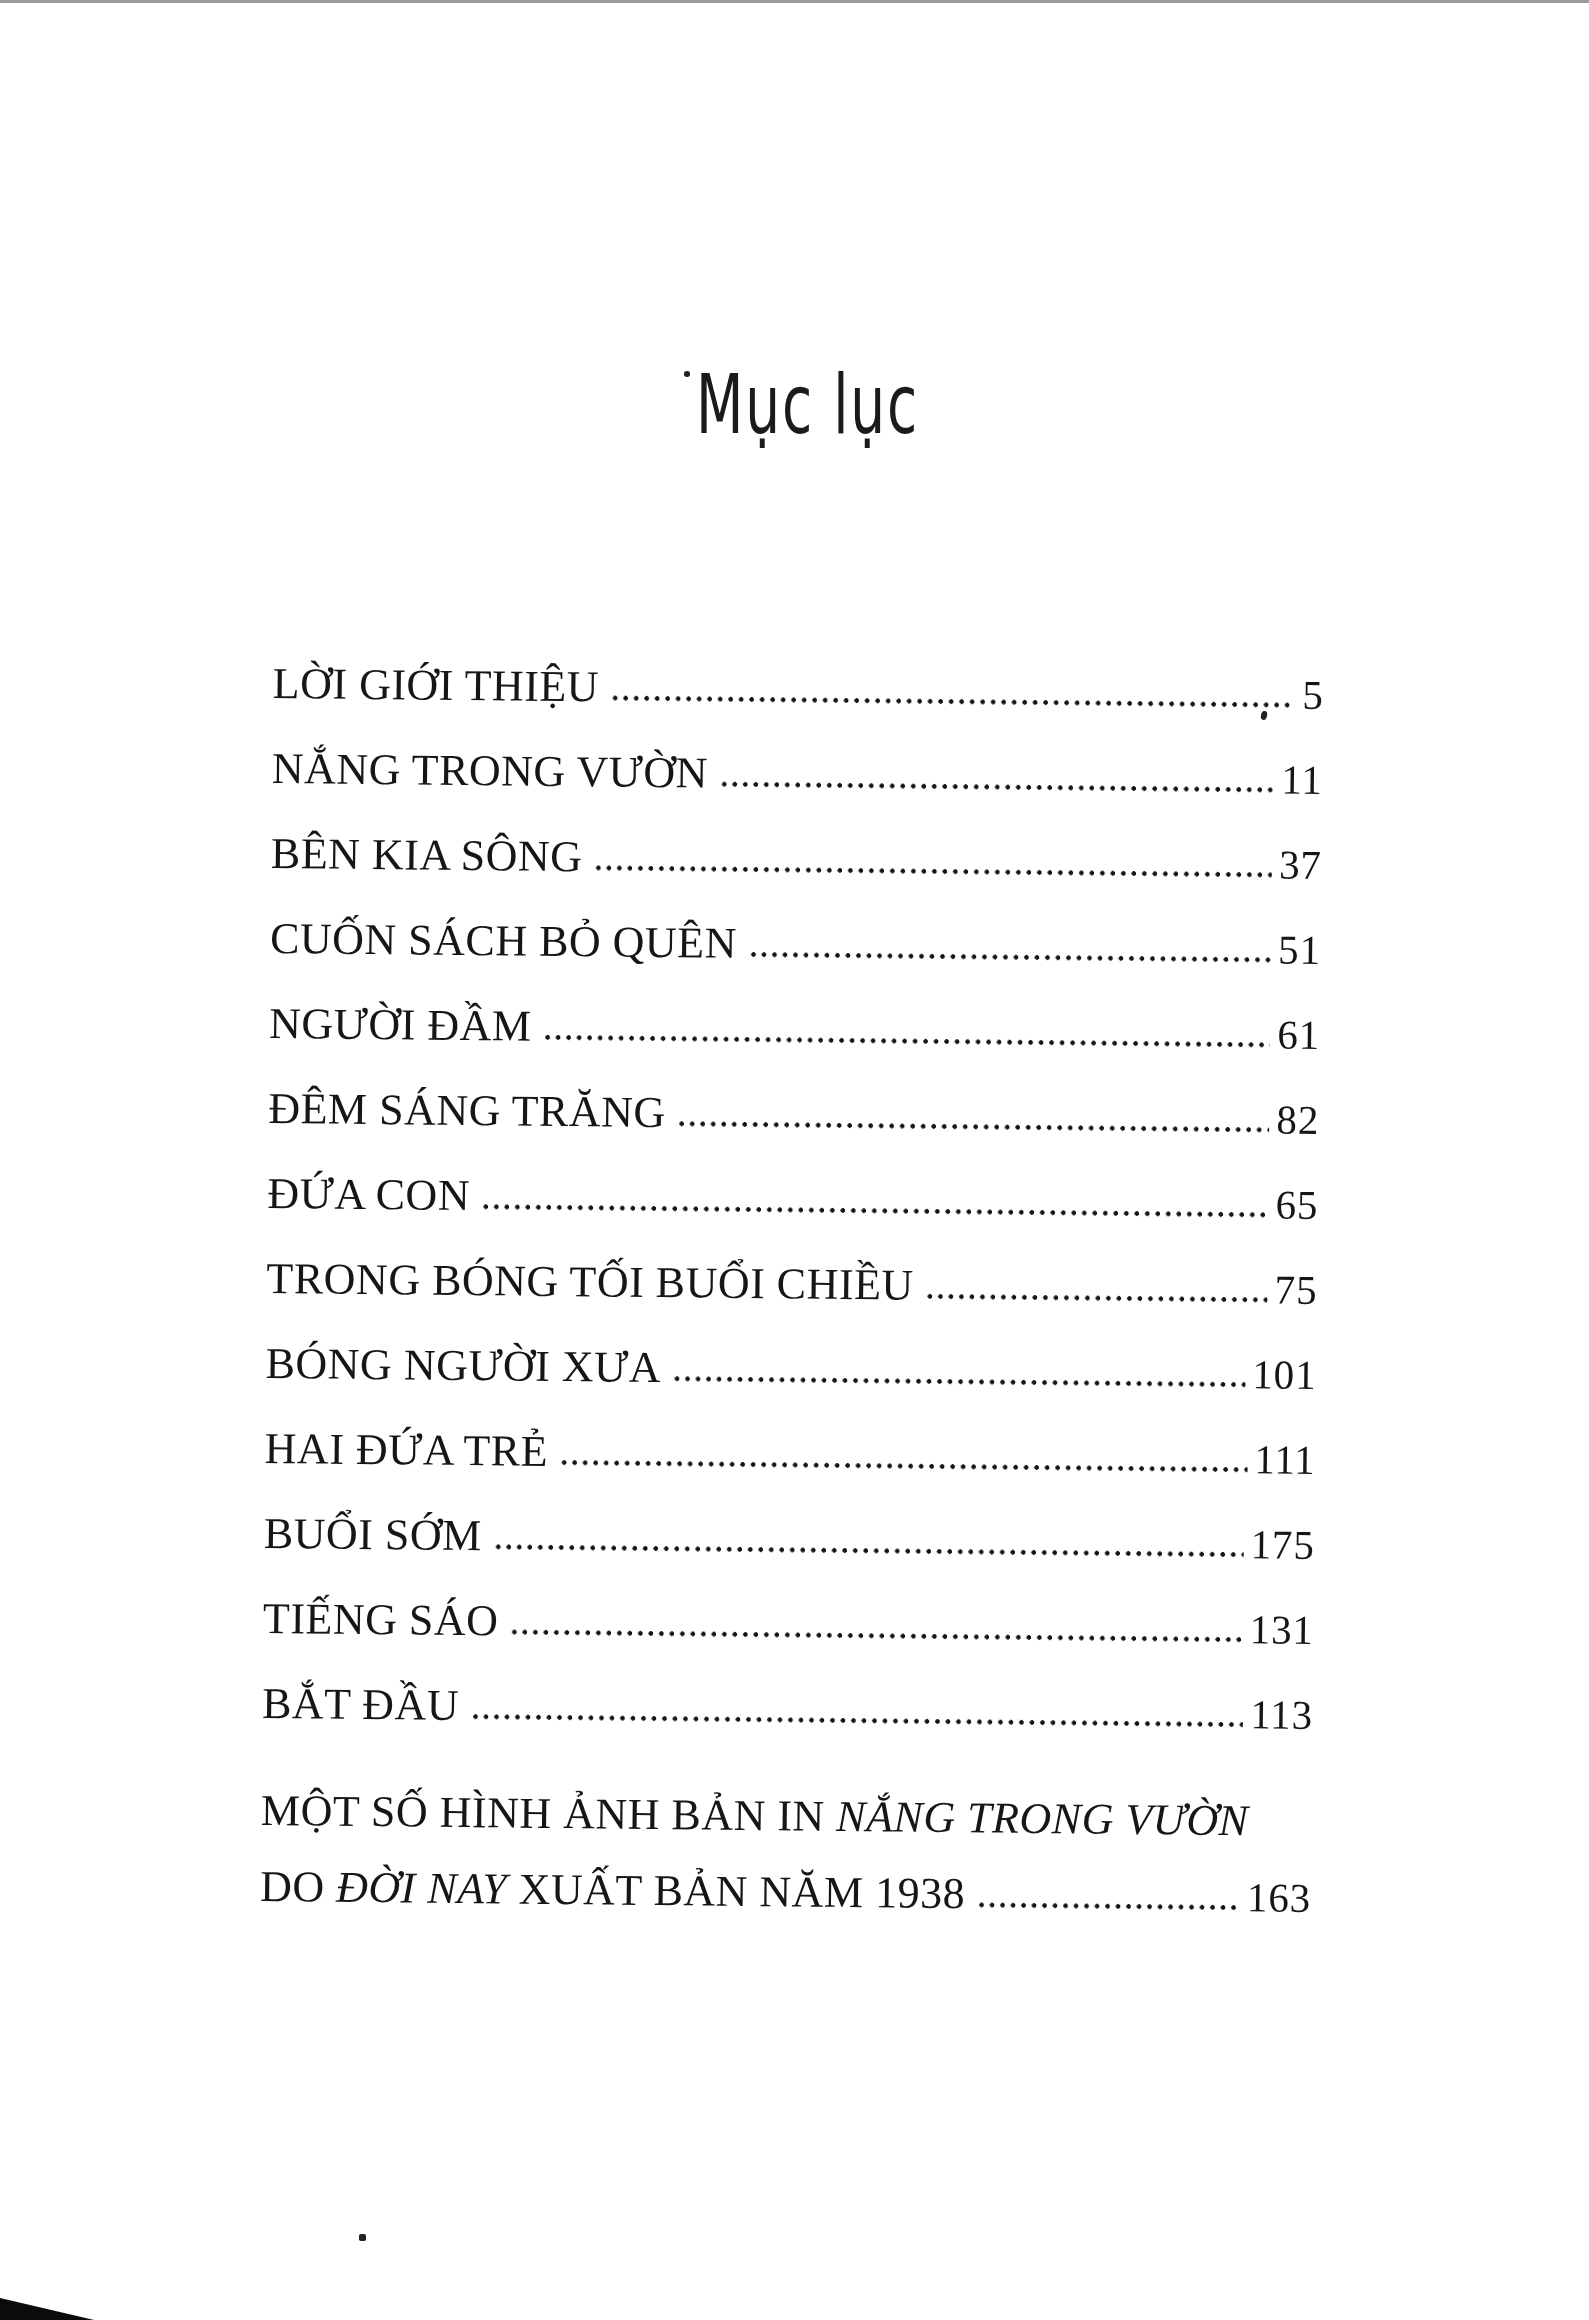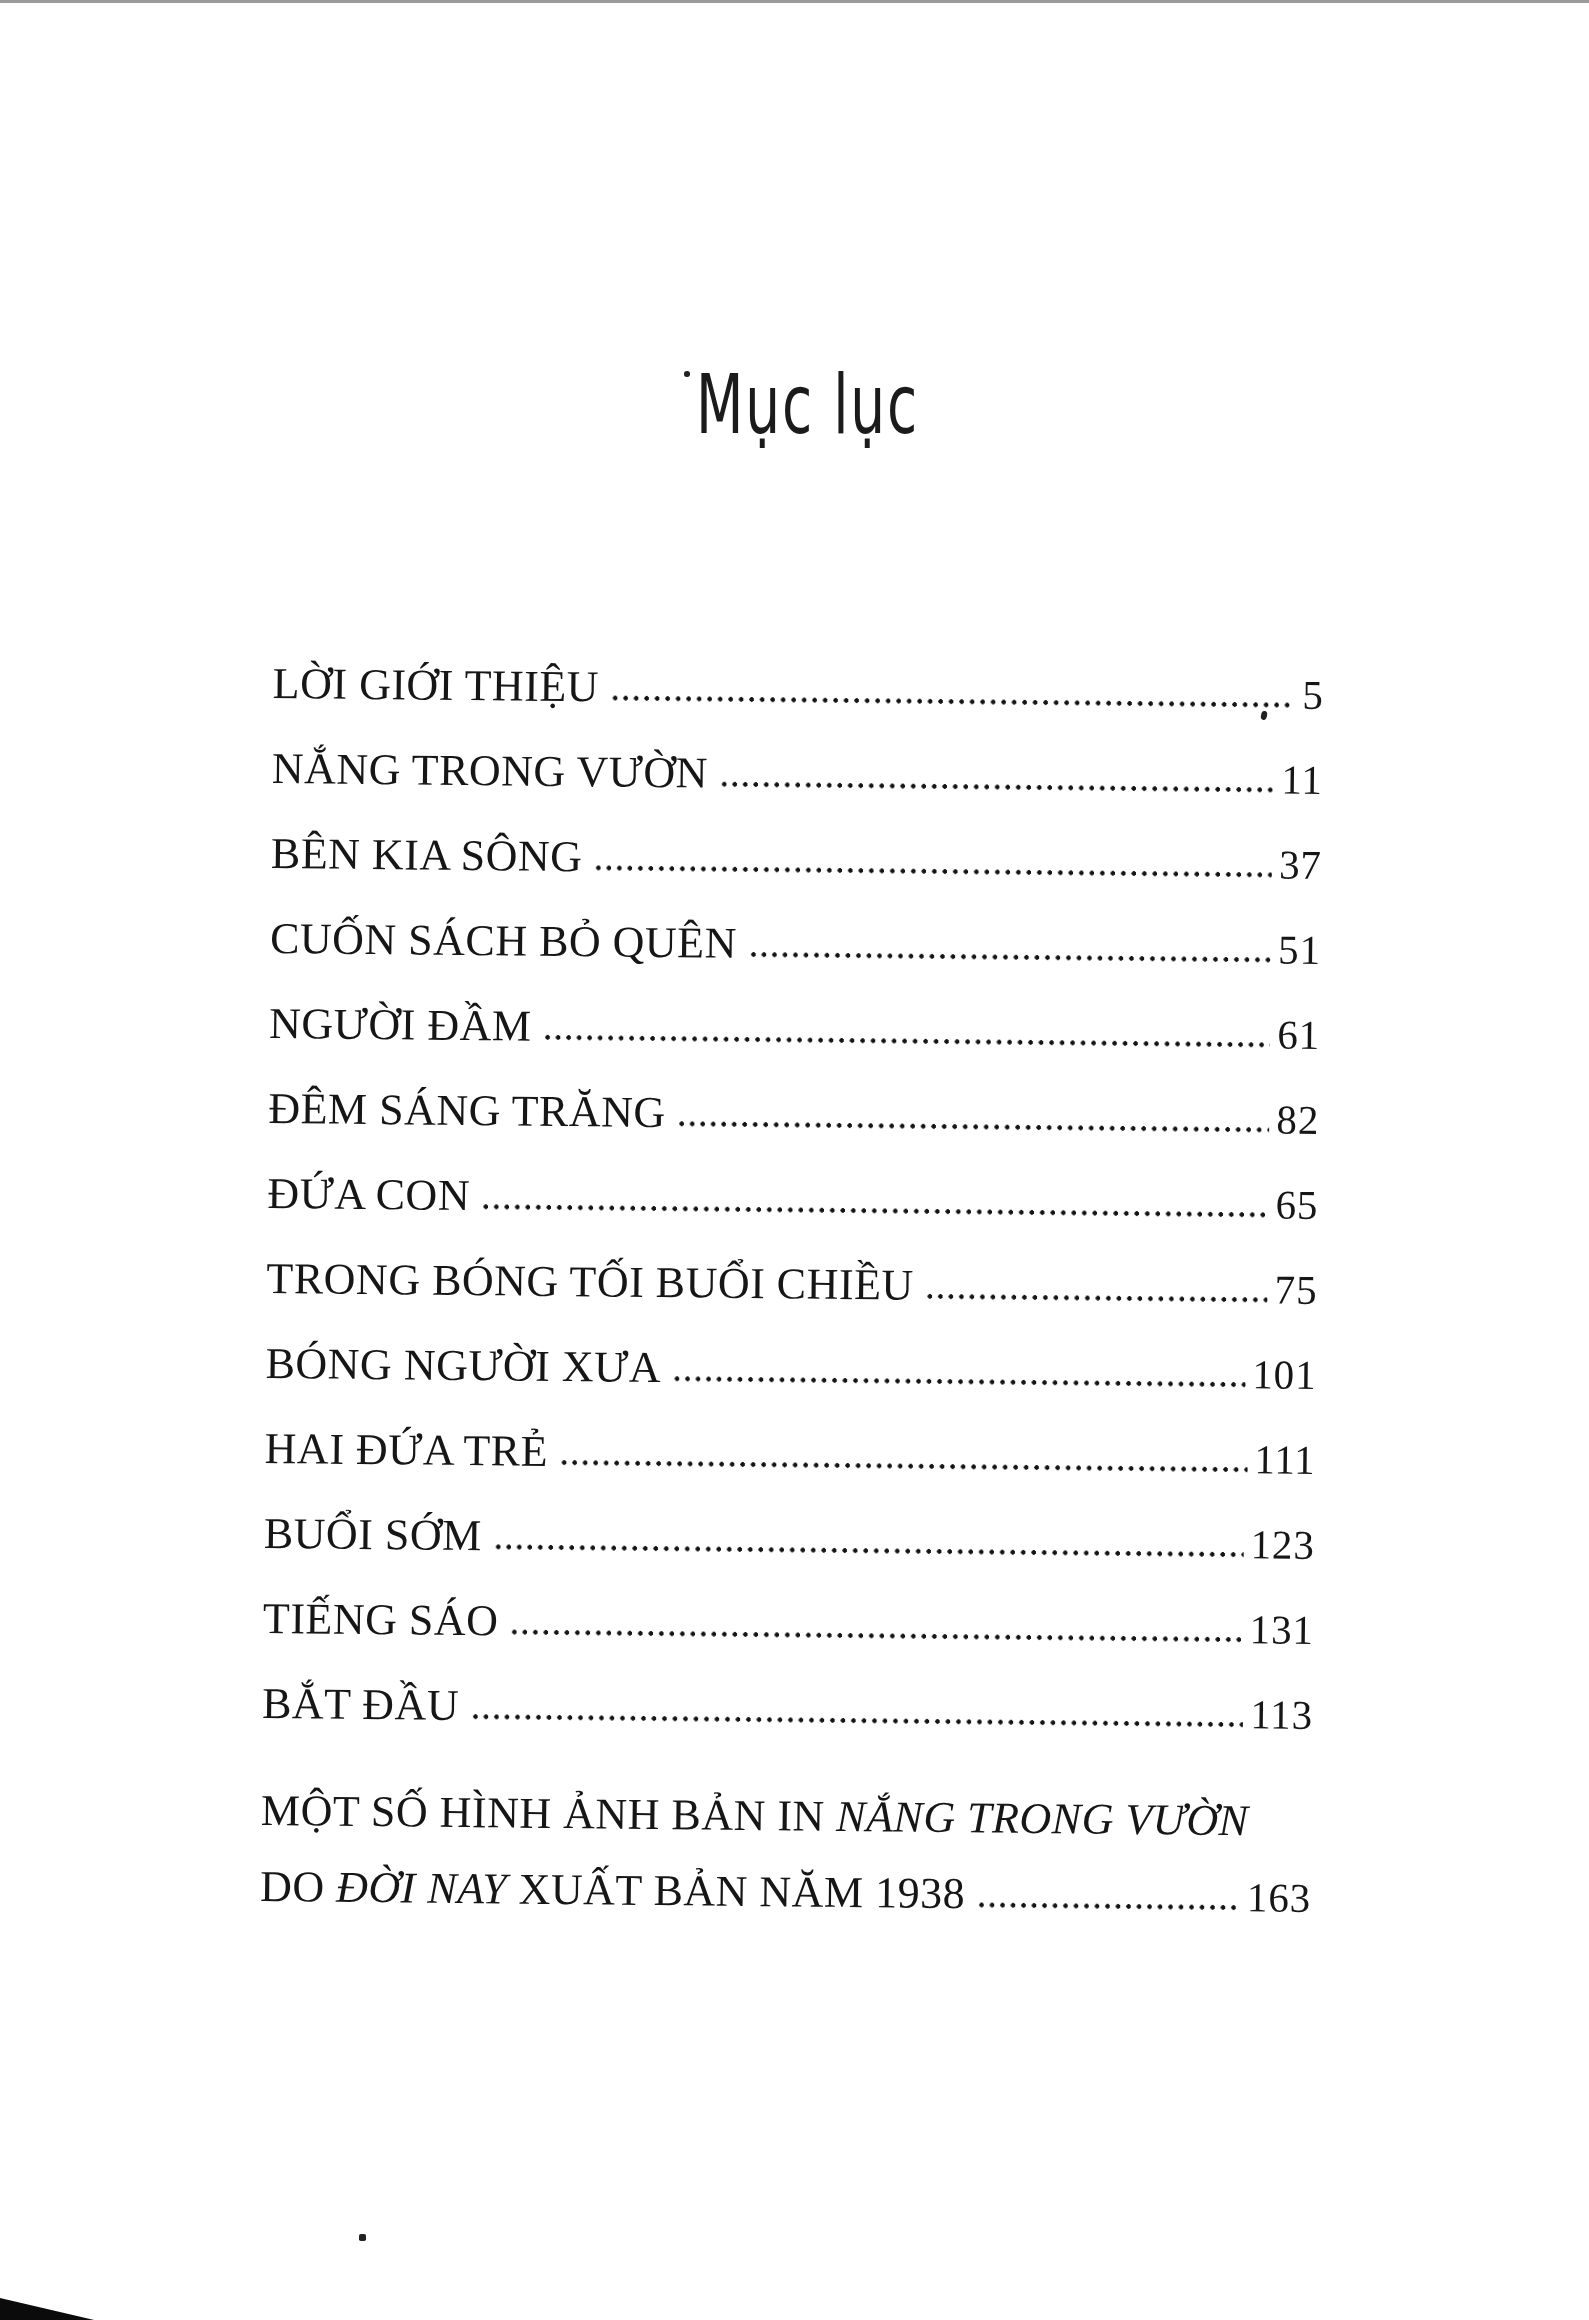--- a/index.html
+++ b/index.html
@@ -114,21 +114,21 @@
 
   <div class="row">
     <span class="entry-title">HAI ĐỨA TRẺ</span>
     <span class="leader"></span>
     <span class="num">111</span>
   </div>
 
   <div class="row">
     <span class="entry-title">BUỔI SỚM</span>
     <span class="leader"></span>
-    <span class="num">123</span>
+    <span class="num">175</span>
   </div>
 
   <div class="row">
     <span class="entry-title">TIẾNG SÁO</span>
     <span class="leader"></span>
     <span class="num">131</span>
   </div>
 
   <div class="row">
     <span class="entry-title">BẮT ĐẦU</span>

